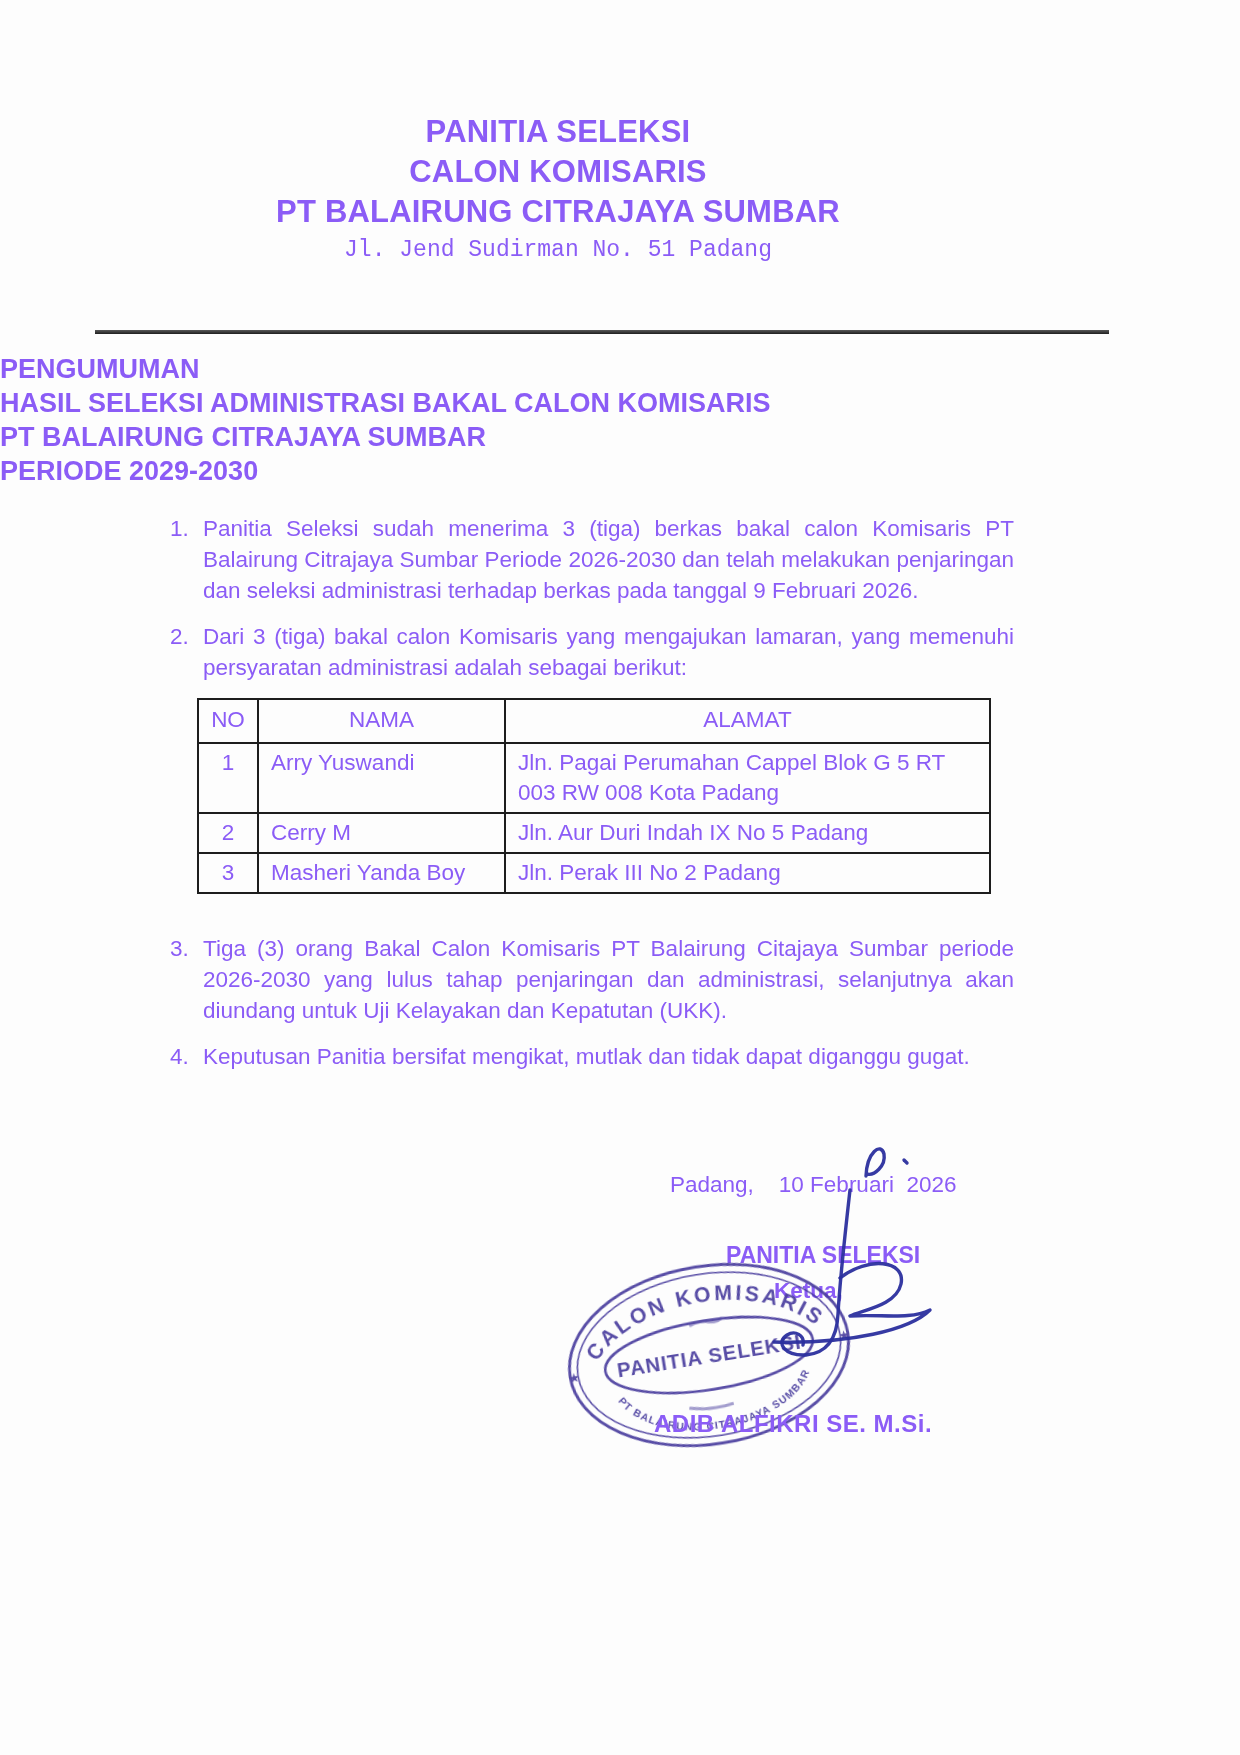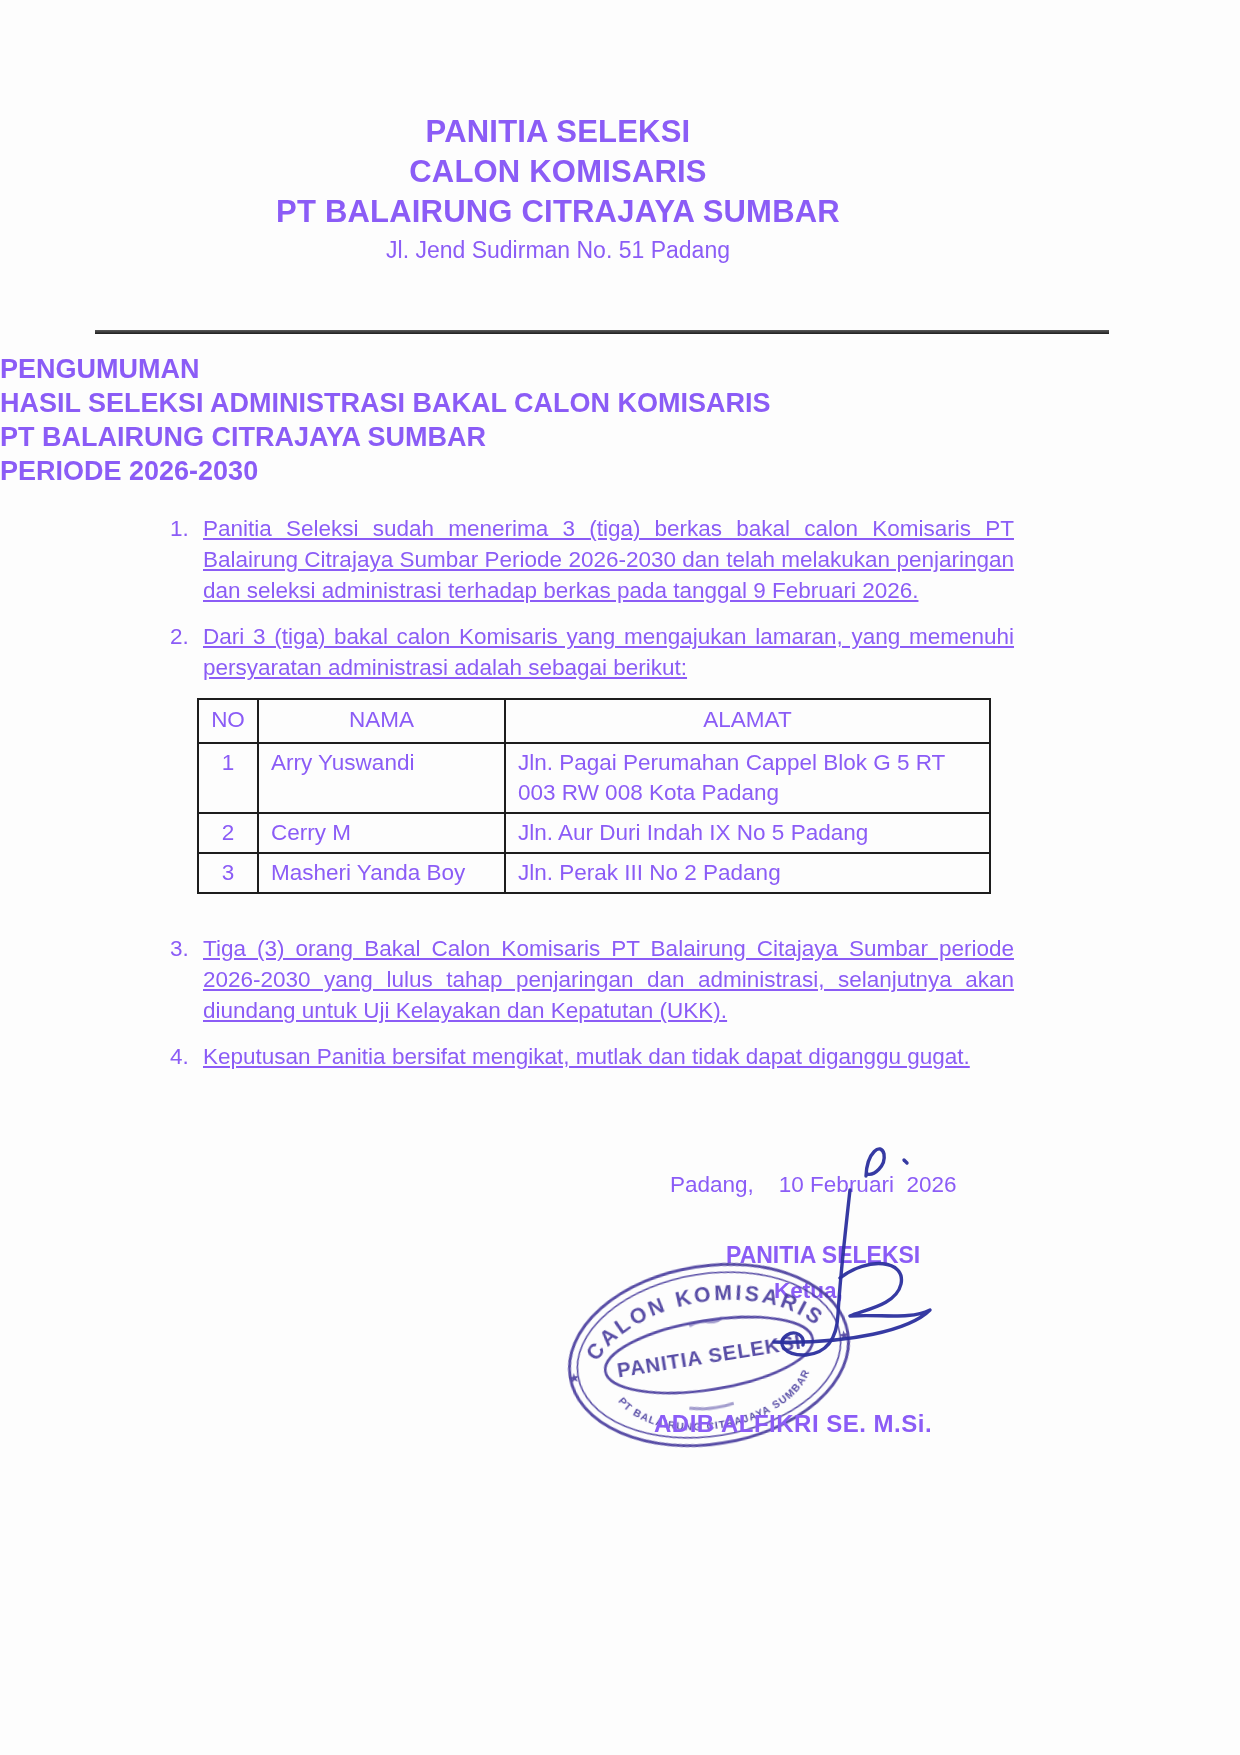--- a/index.html
+++ b/index.html
@@ -6,34 +6,34 @@
   .page {
     position:relative; width:1240px; height:1755px;
     background:#fdfdfd; overflow:hidden;
     font-family:"Liberation Sans", sans-serif;
     color:#8b5cf6;
   }
 
   
   .letterhead { position:absolute; top:112px; left:0; width:1116px; text-align:center; }
   .letterhead .org { font-size:31px; font-weight:bold; line-height:40px; letter-spacing:0.2px; }
-  .letterhead .addr { font-size:23px; line-height:33px; margin-top:2px; font-weight:normal; }
+  .letterhead .addr { font-size:23px; line-height:33px; margin-top:2px; font-weight:normal;font-family:Liberation Mono, monospace; }
 
   .rule { position:absolute; top:330px; left:95px; width:1014px; height:4px;
           background:linear-gradient(#5a5a5a,#1f1f1f); }
 
   
   .doc-title { position:absolute; top:352px; left:0; width:1112px; text-align:left;
                font-weight:bold; font-size:27px; line-height:34px; }
 
   
   .content { position:absolute; top:513px; left:170px; width:844px; }
   .item { display:flex; margin-bottom:15px; font-size:22.5px; line-height:31px; }
   .item .num { width:33px; flex:none; }
-  .item .txt { flex:1; text-align:justify;text-decoration:underline; }
+  .item .txt { flex:1; text-align:justify; }
 
   
   .tbl-wrap { margin:13px 0 39px 27px; }
   table.sel { border-collapse:collapse; width:792px; font-size:22.5px; table-layout:fixed; }
   table.sel th, table.sel td { border:2px solid #1d1d1d; padding:4px 12px; vertical-align:top;
                                line-height:30px; font-weight:normal; }
   table.sel th { text-align:center; padding:5px 4px 7px 4px; }
   col.c-no { width:60px; } col.c-nama { width:247px; } col.c-alamat { width:485px; }
   td.no { text-align:center; }
   td.nama, td.alamat { padding-bottom:9px; }
@@ -76,21 +76,21 @@
     <div class="org">PT BALAIRUNG CITRAJAYA SUMBAR</div>
     <div class="addr">Jl. Jend Sudirman No. 51 Padang</div>
   </div>
 
   <div class="rule"></div>
 
   <div class="doc-title">
     <div>PENGUMUMAN</div>
     <div>HASIL SELEKSI ADMINISTRASI BAKAL CALON KOMISARIS</div>
     <div>PT BALAIRUNG CITRAJAYA SUMBAR</div>
-    <div>PERIODE 2026-2030</div>
+    <div>PERIODE 2029-2030</div>
   </div>
 
   <div class="content">
 
     <div class="item">
       <span class="num">1.</span>
       <div class="txt">Panitia Seleksi sudah menerima 3 (tiga) berkas bakal calon Komisaris PT Balairung Citrajaya Sumbar Periode 2026-2030 dan telah melakukan penjaringan dan seleksi administrasi terhadap berkas pada tanggal 9 Februari 2026.</div>
     </div>
 
     <div class="item">

